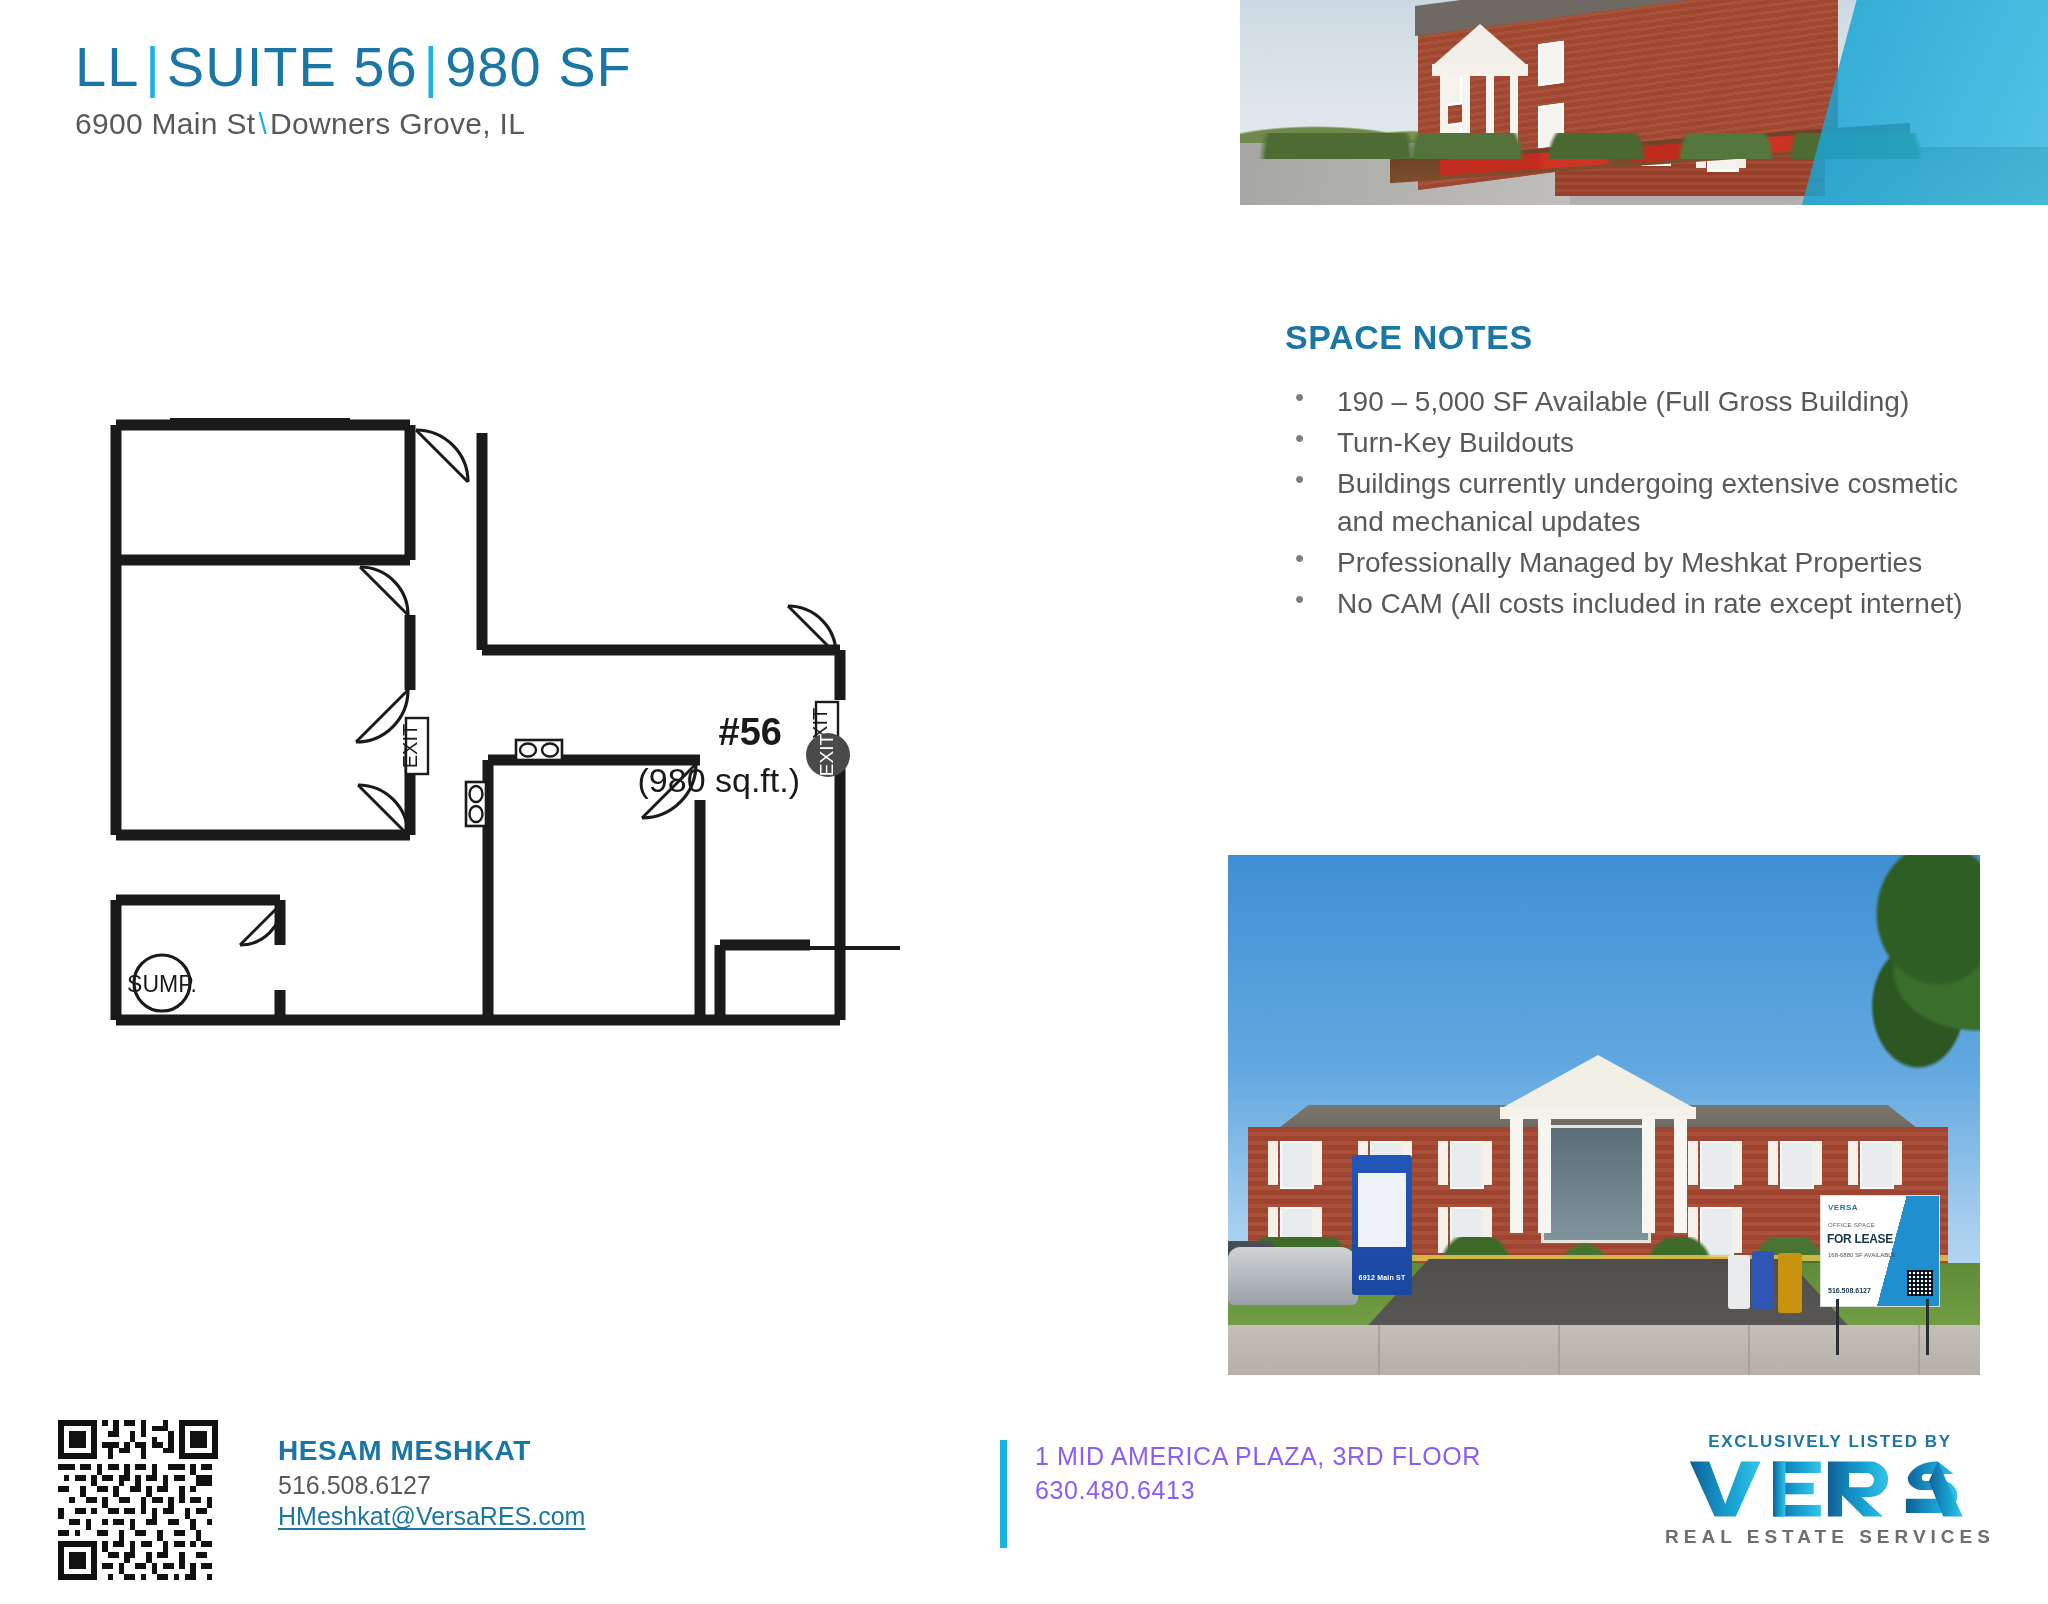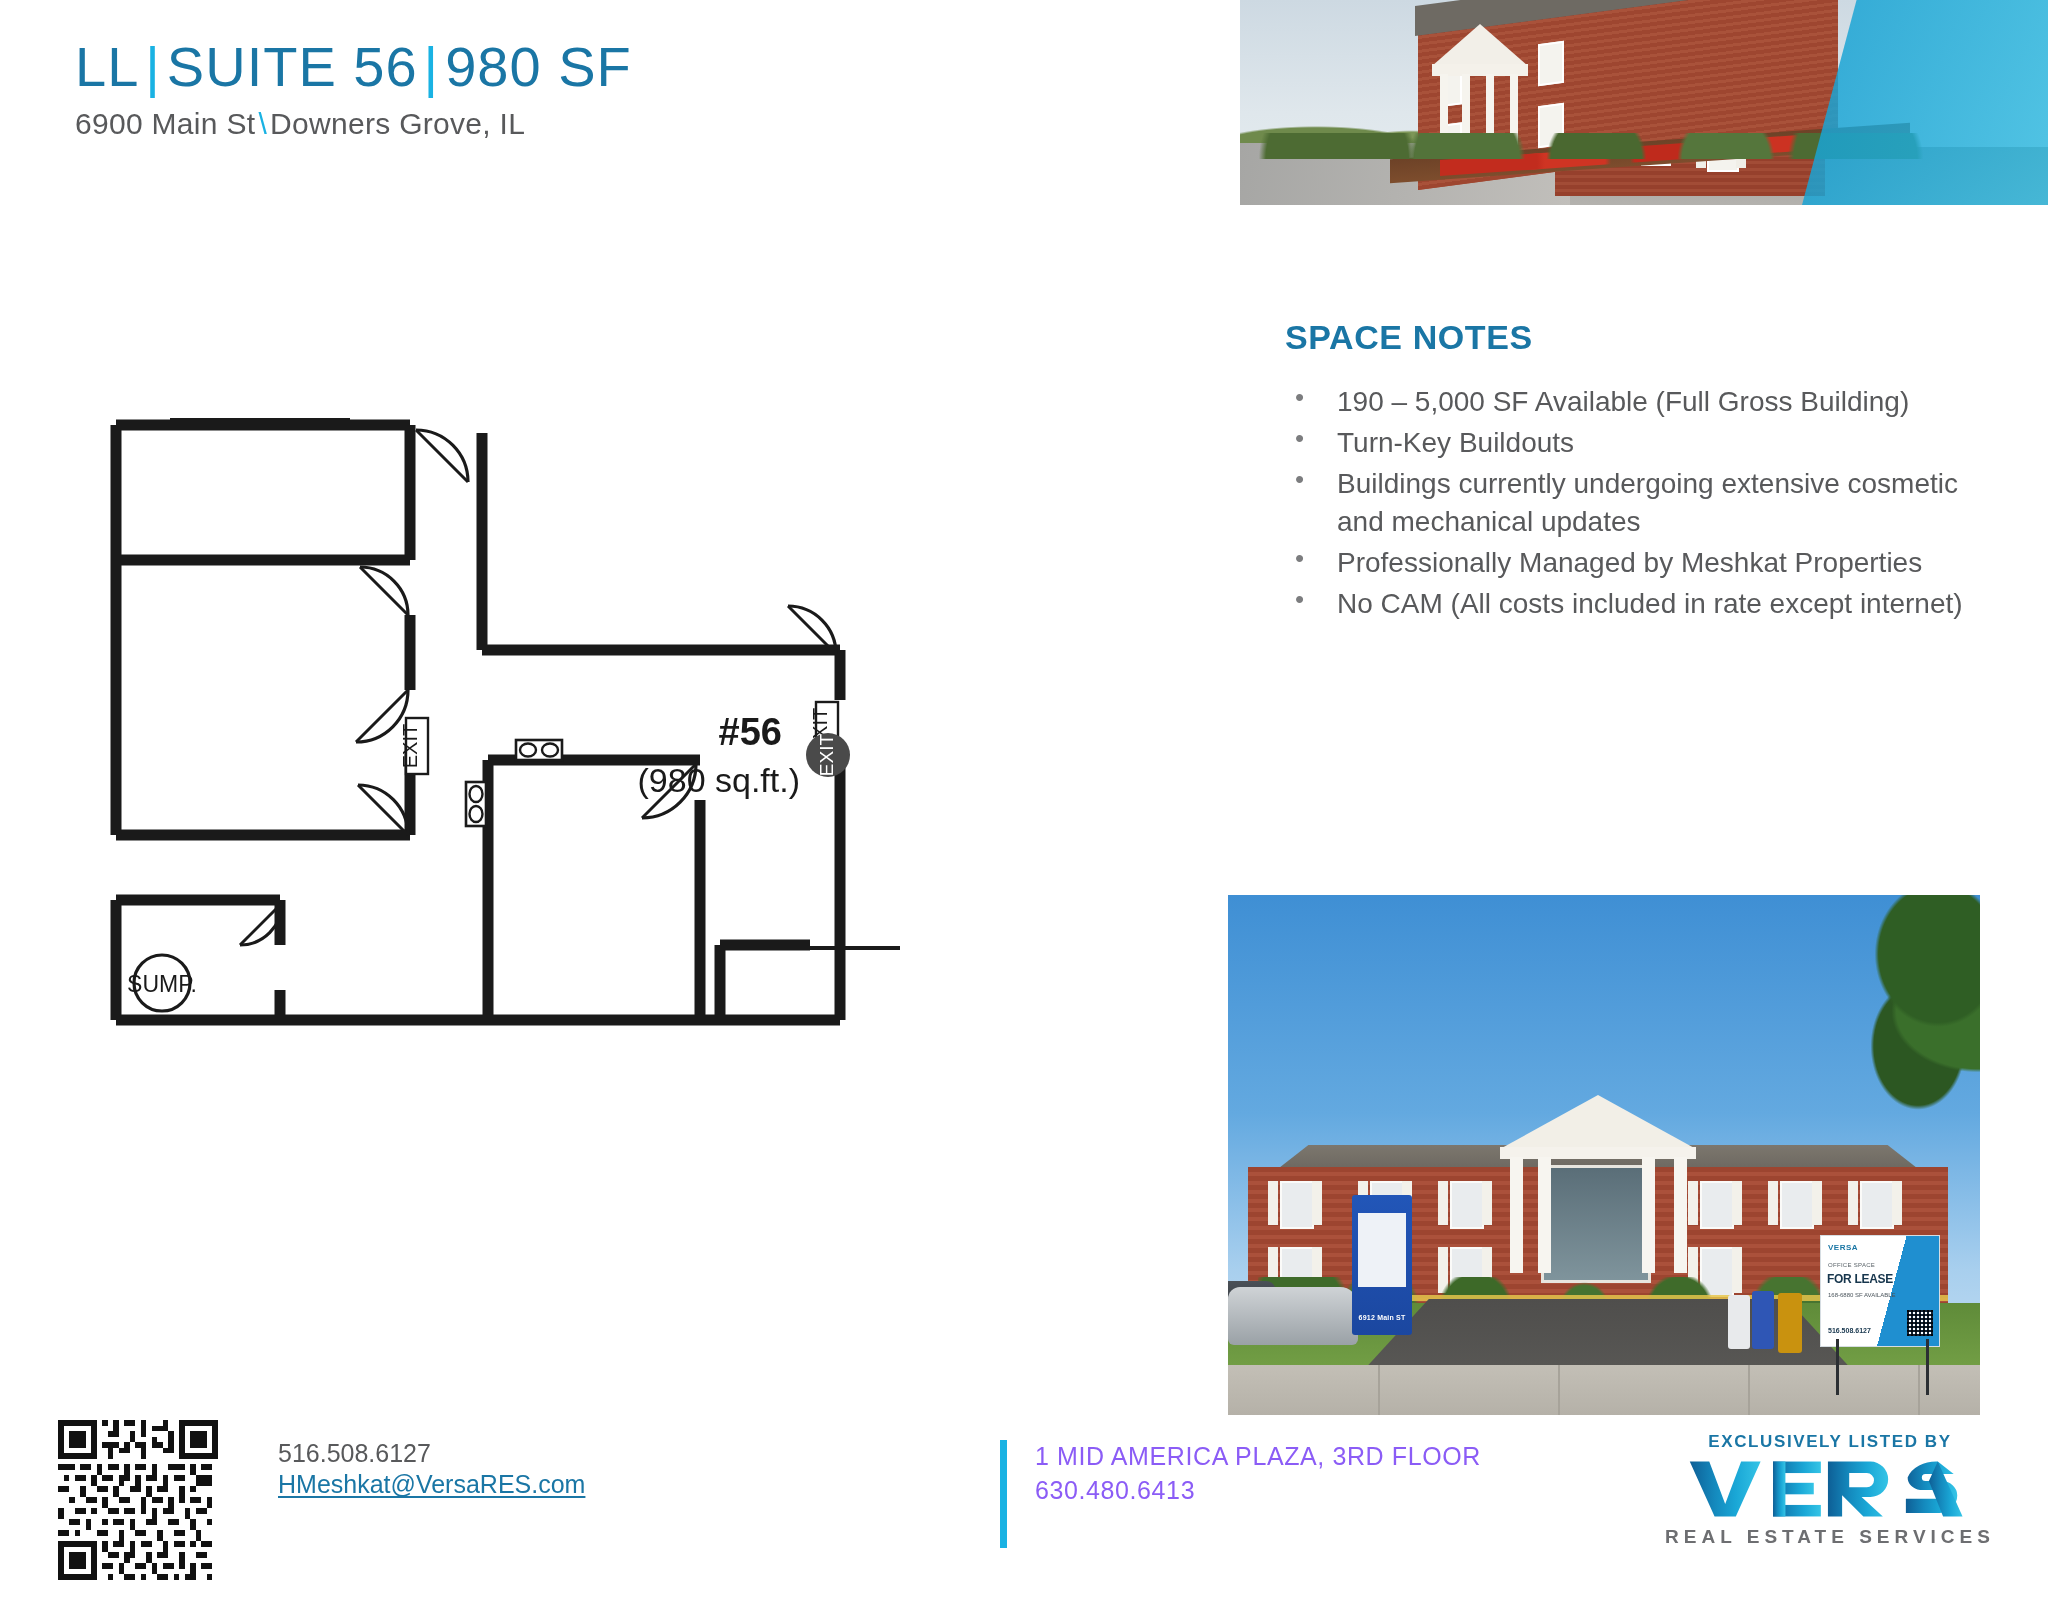--- a/index.html
+++ b/index.html
@@ -110,21 +110,21 @@
     position:relative;padding-left:52px;margin-bottom:4px;
     font-size:28px;line-height:1.33;color:#58595b;
   }
   #notes li::before{
     content:"•";position:absolute;left:10px;top:-3px;
     font-size:26px;color:#7c7d7f;
   }
 
   
   #photo-bottom{
-    position:absolute;left:1228px;top:855px;width:752px;height:520px;overflow:hidden;margin-top:40px;
+    position:absolute;left:1228px;top:855px;width:752px;height:520px;overflow:hidden;
   }
   #photo-bottom .sky{
     position:absolute;inset:0;
     background:linear-gradient(#3f8fd4 0%,#63a9e0 42%,#a8cfee 72%,#cfe3f3 100%);
   }
   #photo-bottom .body{
     position:absolute;left:20px;top:272px;width:700px;height:140px;
     background:repeating-linear-gradient(0deg,#9d4530 0 5px,#ab513b 5px 9px),#a44b33;
   }
   #photo-bottom .roof{
@@ -645,20 +645,21 @@
           <rect x="15" y="28" width="1" height="1"></rect>
         <rect x="18" y="28" width="2" height="1"></rect>
           <rect x="21" y="28" width="1" height="1"></rect>
         <rect x="23" y="28" width="2" height="1"></rect>
           <rect x="27" y="28" width="1" height="1"></rect>
       </g>
     </svg>
   </div>
 
   <div id="contact">
+    <div class="name">HESAM MESHKAT</div>
     <div class="phone">516.508.6127</div>
     <div class="email">HMeshkat@VersaRES.com</div>
   </div>
 
   <div id="addr-block">
     <div id="addr-bar"></div>
     <div id="addr-text">
       <div>1 MID AMERICA PLAZA, 3RD FLOOR</div>
       <div>630.480.6413</div>
     </div>

